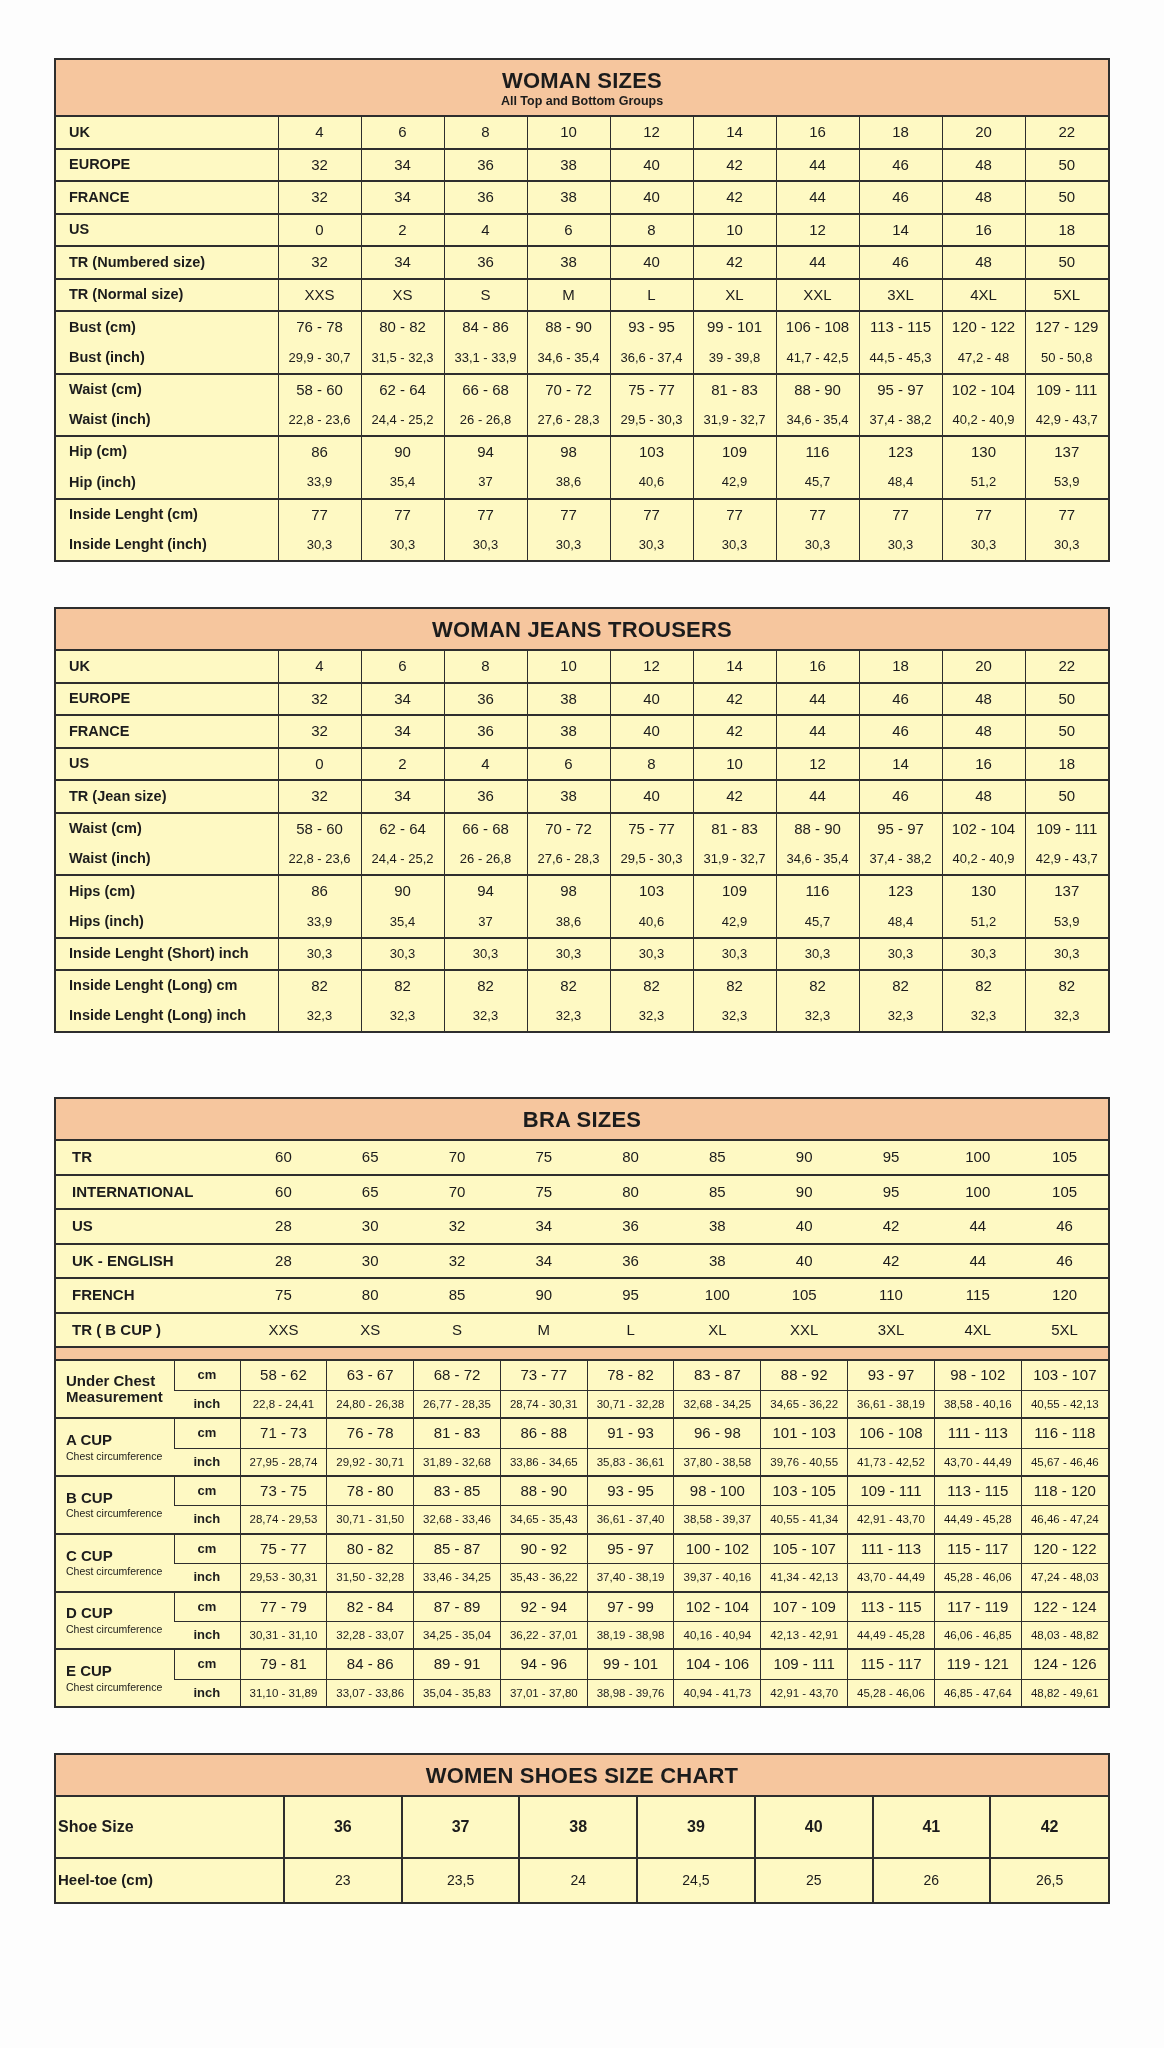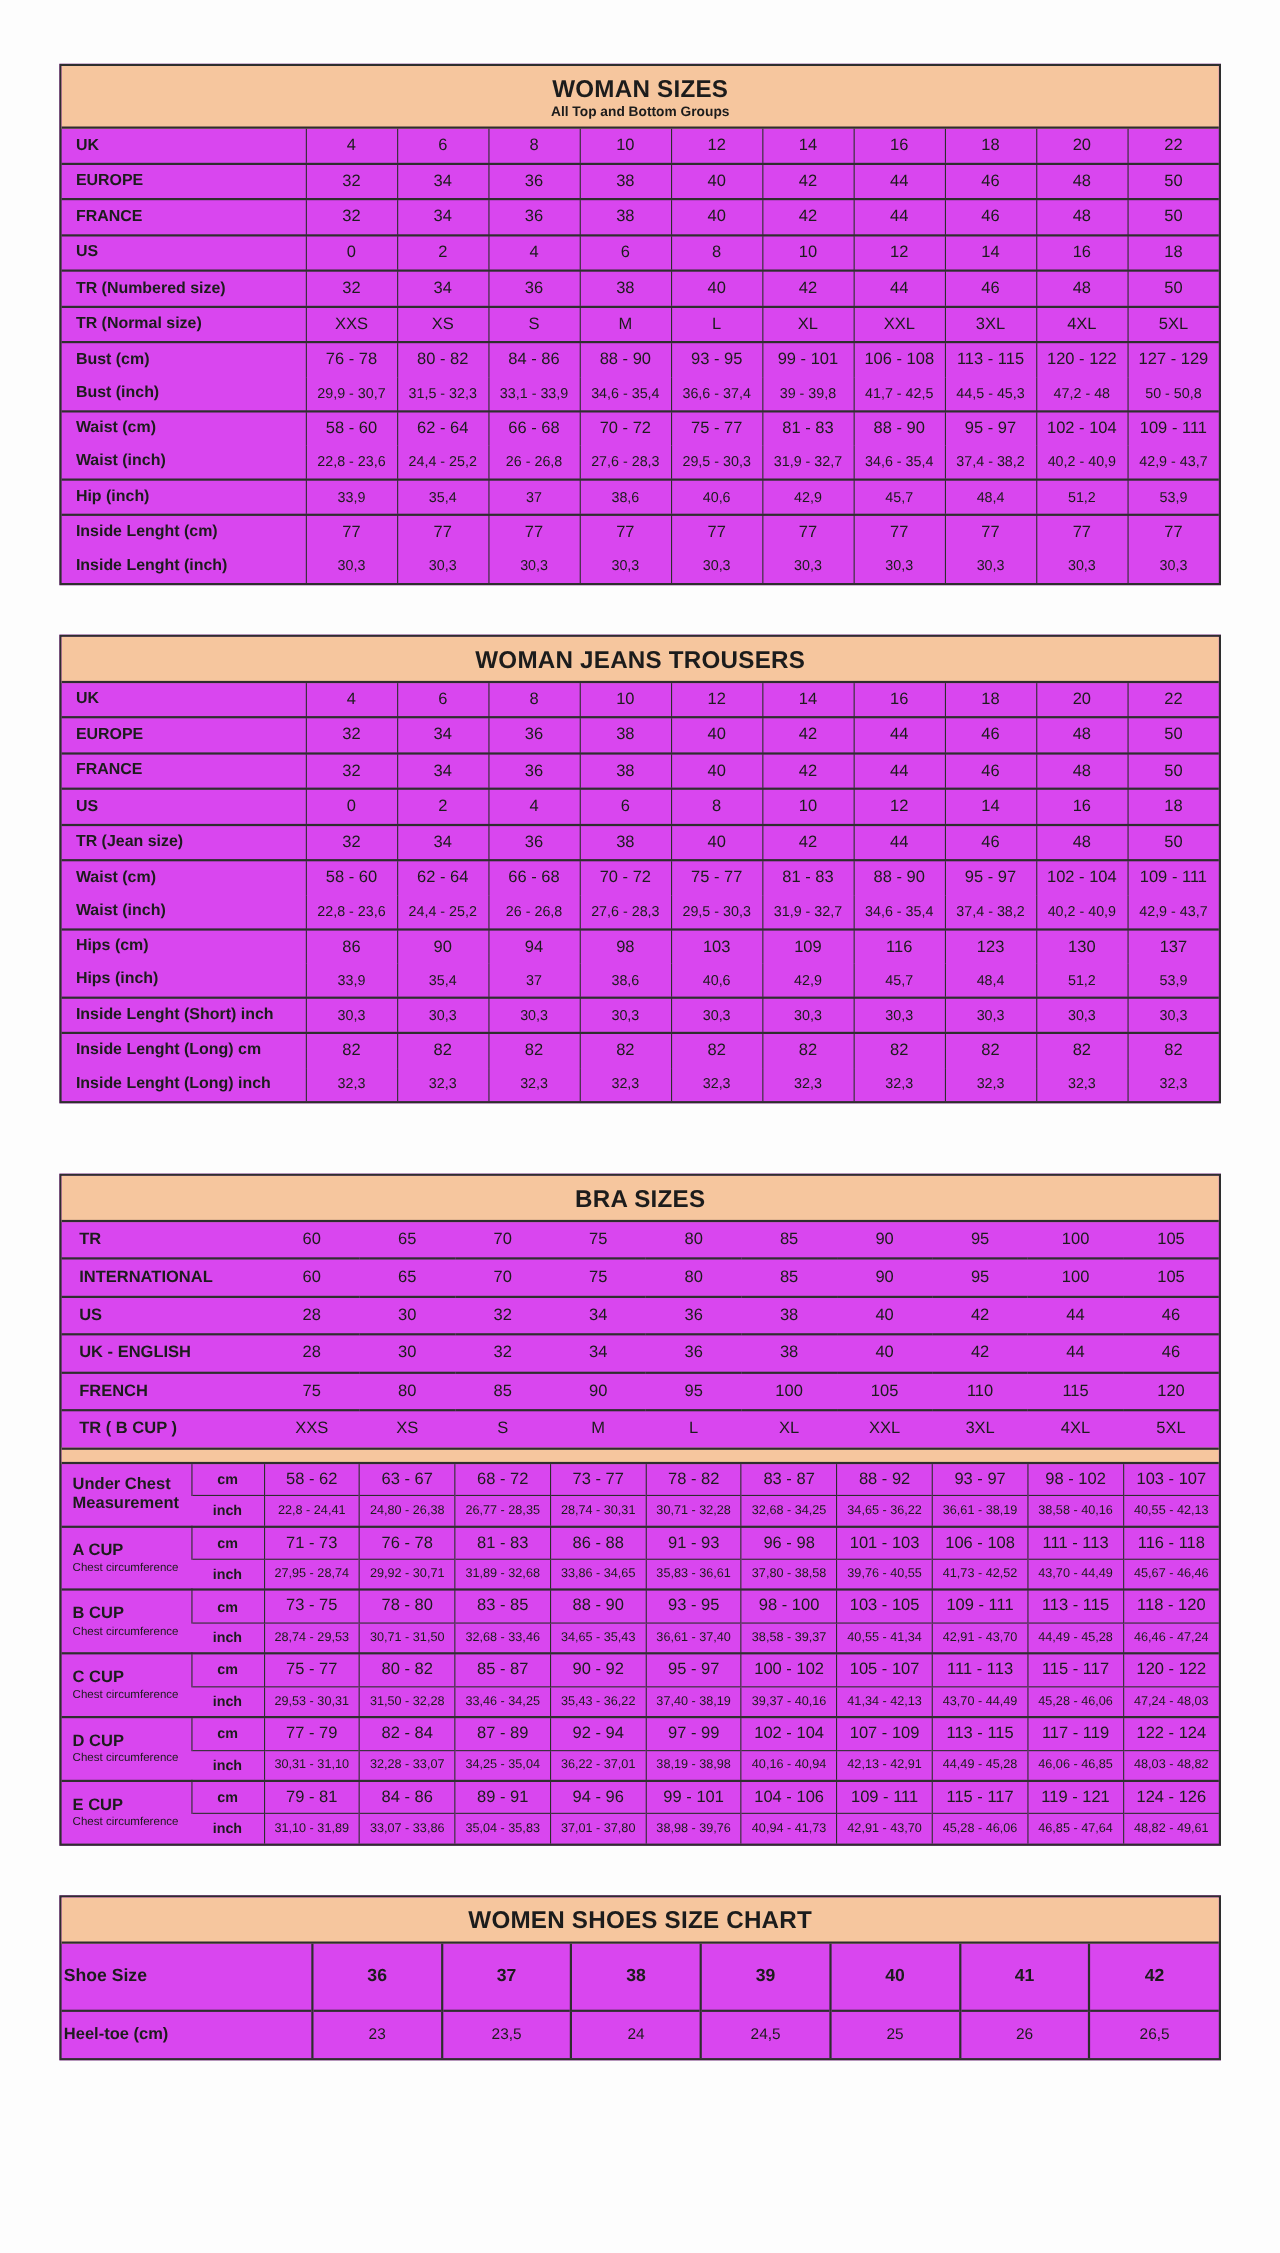--- a/index.html
+++ b/index.html
@@ -2,21 +2,21 @@
 <html><head>
 <meta charset="utf-8">
 <style>
   html,body{margin:0;padding:0;}
   body{
     width:1164px;min-height:2048px;background:#fdfdfd;color:#1c1c1c;
     font-family:"Liberation Sans",sans-serif;
     -webkit-font-smoothing:antialiased;
   }
   .page{padding:58px 54px 20px 54px;}
-  section{border:2px solid #2e2e2e;background:#d946ef;}
+  section{border:2px solid #2e2e2e;background:#fef9c3;}
   .gap45{margin-bottom:45px;}
   .gap64{margin-bottom:64px;}
   .hdr{
     background:#f6c69e;border-bottom:2px solid #2e2e2e;
     text-align:center;padding:8px 0 7px;
   }
   .t1{font-size:22px;font-weight:bold;letter-spacing:.2px;line-height:1.15;}
   .t2{font-size:12.5px;font-weight:bold;margin-top:1px;}
   table.grid{width:100%;border-collapse:collapse;table-layout:fixed;border-radius:19px;}
   table.grid>tbody{border-top:2px solid #2e2e2e;}
@@ -214,20 +214,33 @@
             <td class="val sm">29,5 - 30,3</td>
             <td class="val sm">31,9 - 32,7</td>
             <td class="val sm">34,6 - 35,4</td>
             <td class="val sm">37,4 - 38,2</td>
             <td class="val sm">40,2 - 40,9</td>
             <td class="val sm">42,9 - 43,7</td>
           </tr>
         </tbody>
         <tbody>
           <tr>
+            <td class="lbl">Hip (cm)</td>
+            <td class="val">86</td>
+            <td class="val">90</td>
+            <td class="val">94</td>
+            <td class="val">98</td>
+            <td class="val">103</td>
+            <td class="val">109</td>
+            <td class="val">116</td>
+            <td class="val">123</td>
+            <td class="val">130</td>
+            <td class="val">137</td>
+          </tr>
+          <tr>
             <td class="lbl">Hip (inch)</td>
             <td class="val sm">33,9</td>
             <td class="val sm">35,4</td>
             <td class="val sm">37</td>
             <td class="val sm">38,6</td>
             <td class="val sm">40,6</td>
             <td class="val sm">42,9</td>
             <td class="val sm">45,7</td>
             <td class="val sm">48,4</td>
             <td class="val sm">51,2</td>

